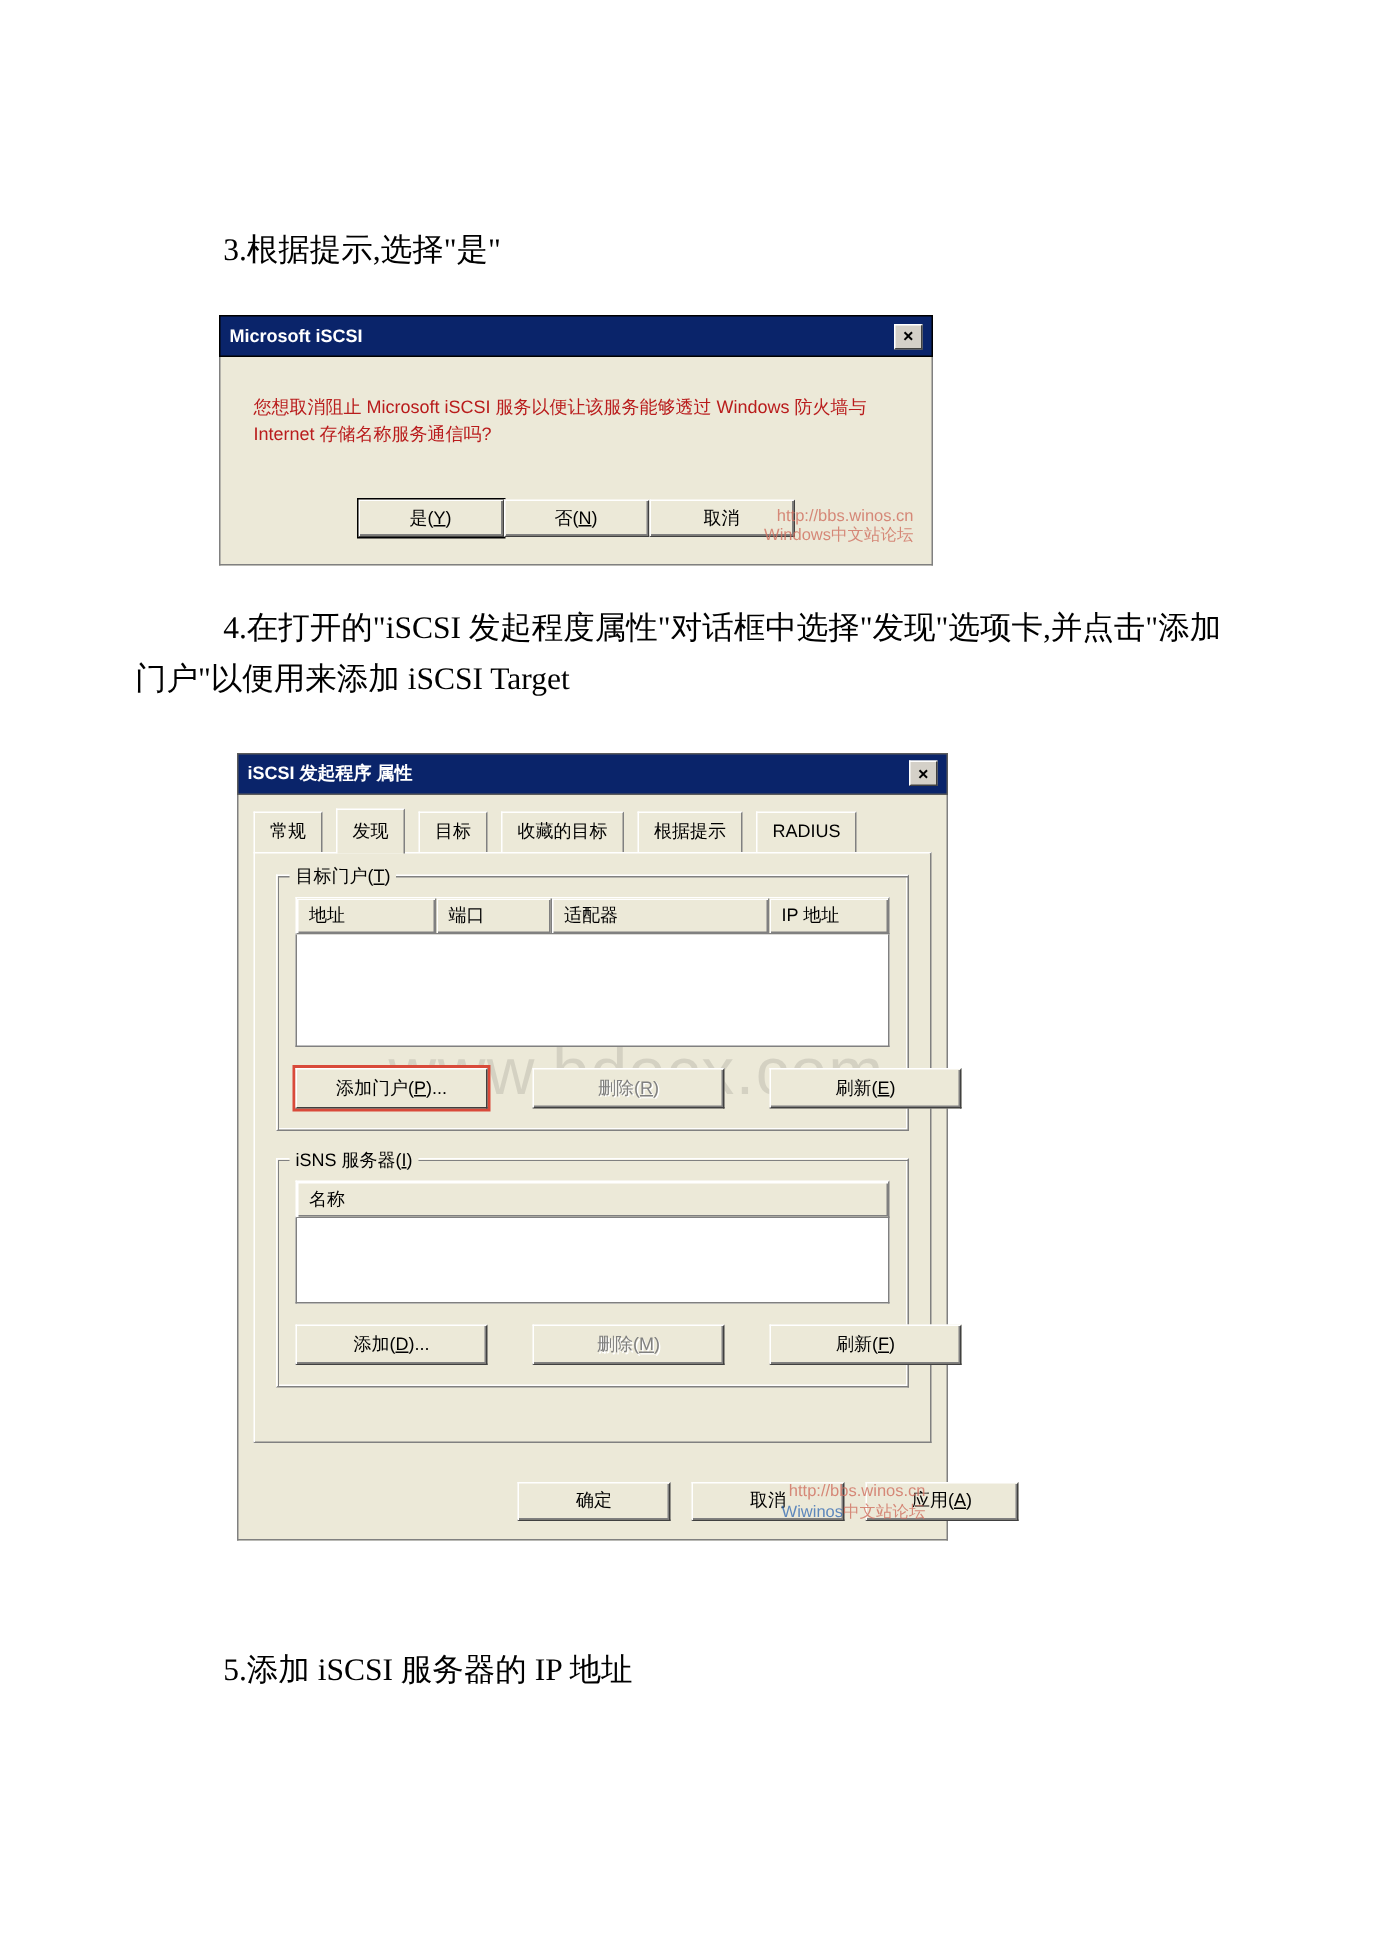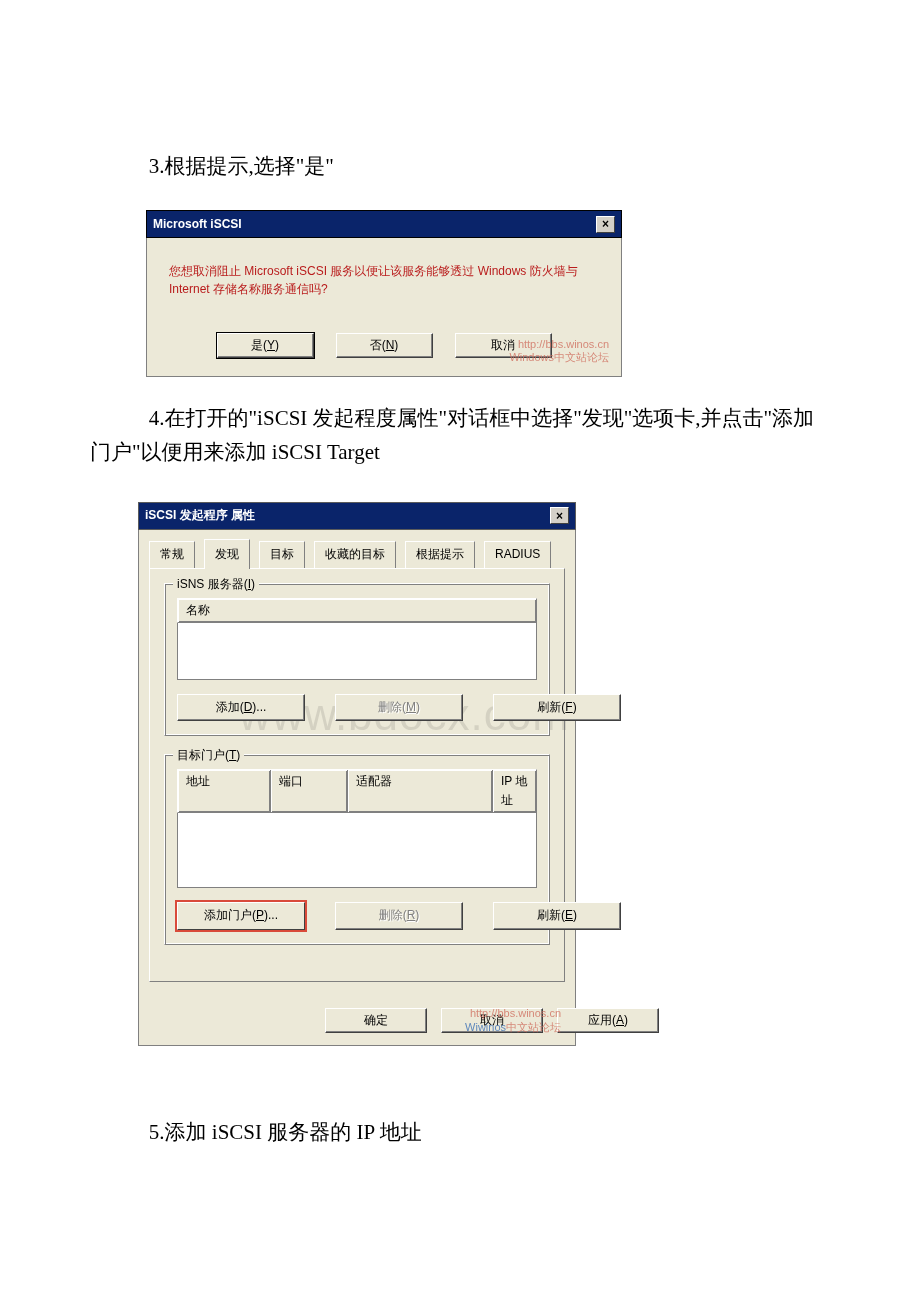--- a/index.html
+++ b/index.html
@@ -58,21 +58,20 @@
   }
   .dlg1-msg {
     font-size: 12px;
     color: #b91c1c;
     line-height: 1.55;
     margin-bottom: 34px;
   }
   .dlg1-btnrow {
     display: flex;
     justify-content: center;
-    gap: 22px;
   }
   .winbtn {
     background: #ece9d8;
     border: 1px solid #404040;
     border-top-color: #fff; border-left-color: #fff;
     box-shadow: inset -1px -1px 0 #808080, inset 1px 1px 0 #ece9d8;
     min-width: 75px;
     padding: 2px 10px;
     font-size: 12px;
     text-align: center;
@@ -90,22 +89,22 @@
     color: #d07060;
     font-family: Arial, sans-serif;
     line-height: 1.2;
     text-align: right;
     opacity: .8;
     pointer-events: none;
   }
 
   
   .dlg2 {
-    margin-left: 48px;
-    width: 438px;
+    margin-left: 68px;
+    width: 474px;
     font-family: "SimSun", "MS Sans Serif", Tahoma, sans-serif;
     font-size: 12px;
     position: relative;
   }
   .dlg2-title {
     background: #0a246a;
     color: #fff;
     font-weight: bold;
     padding: 3px 6px 3px 6px;
     display: flex;
@@ -268,50 +267,50 @@
       <div class="tabs">
         <div class="tab">常规</div>
         <div class="tab active">发现</div>
         <div class="tab">目标</div>
         <div class="tab">收藏的目标</div>
         <div class="tab">根据提示</div>
         <div class="tab">RADIUS</div>
       </div>
 
       <div class="tab-panel">
-
-        <div class="groupbox">
-          <div class="groupbox-legend">iSNS 服务器(<span class="u">I</span>)</div>
-          <div class="listhdr">
-            <div class="listhdr-cell" style="flex:1;border-right:none">名称</div>
-          </div>
-          <div class="listbody short"></div>
-          <div class="btnrow3">
-            <div class="winbtn">添加(<span class="u">D</span>)...</div>
-            <div class="winbtn dis">删除(<span class="u">M</span>)</div>
-            <div class="winbtn">刷新(<span class="u">F</span>)</div>
-          </div>
-        </div>
 
         <div class="groupbox">
           <div class="groupbox-legend">目标门户(<span class="u">T</span>)</div>
           <div class="listhdr">
             <div class="listhdr-cell" style="width:76px">地址</div>
             <div class="listhdr-cell" style="width:60px">端口</div>
             <div class="listhdr-cell" style="width:128px">适配器</div>
             <div class="listhdr-cell" style="flex:1;border-right:none">IP 地址</div>
           </div>
           <div class="listbody"></div>
           <div class="btnrow3">
             <div class="winbtn highlight-btn">添加门户(<span class="u">P</span>)...</div>
             <div class="winbtn dis">删除(<span class="u">R</span>)</div>
             <div class="winbtn">刷新(<span class="u">E</span>)</div>
           </div>
         </div>
 
+        <div class="groupbox">
+          <div class="groupbox-legend">iSNS 服务器(<span class="u">I</span>)</div>
+          <div class="listhdr">
+            <div class="listhdr-cell" style="flex:1;border-right:none">名称</div>
+          </div>
+          <div class="listbody short"></div>
+          <div class="btnrow3">
+            <div class="winbtn">添加(<span class="u">D</span>)...</div>
+            <div class="winbtn dis">删除(<span class="u">M</span>)</div>
+            <div class="winbtn">刷新(<span class="u">F</span>)</div>
+          </div>
+        </div>
+
       </div>
 
       <div class="dlg2-footer">
         <div class="winbtn">确定</div>
         <div class="winbtn">取消</div>
         <div class="winbtn dis">应用(<span class="u">A</span>)</div>
       </div>
 
       <div class="wm-big">www.bdocx.com</div>
       <div class="wm2">

